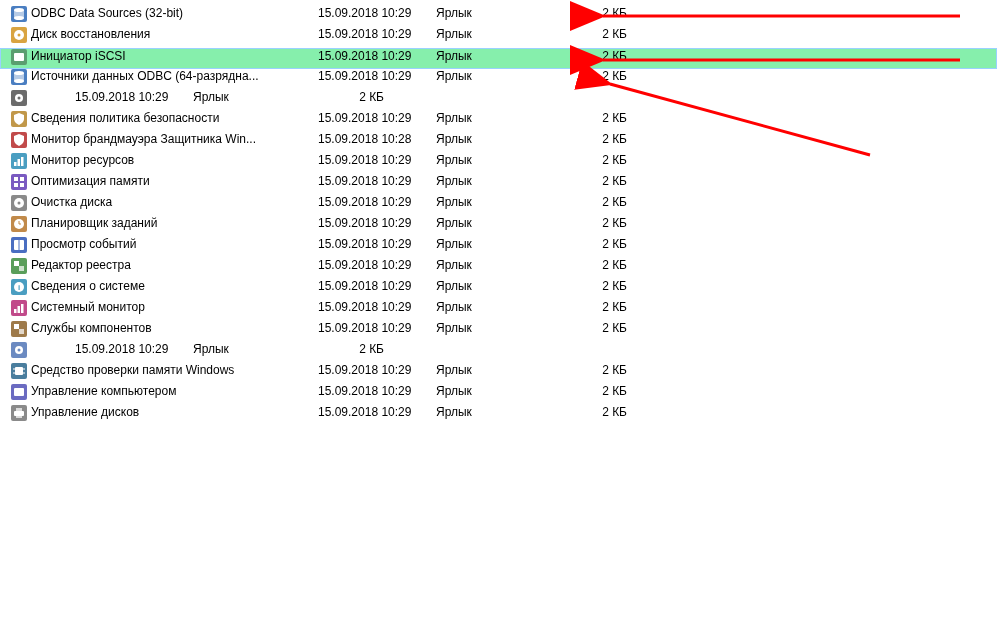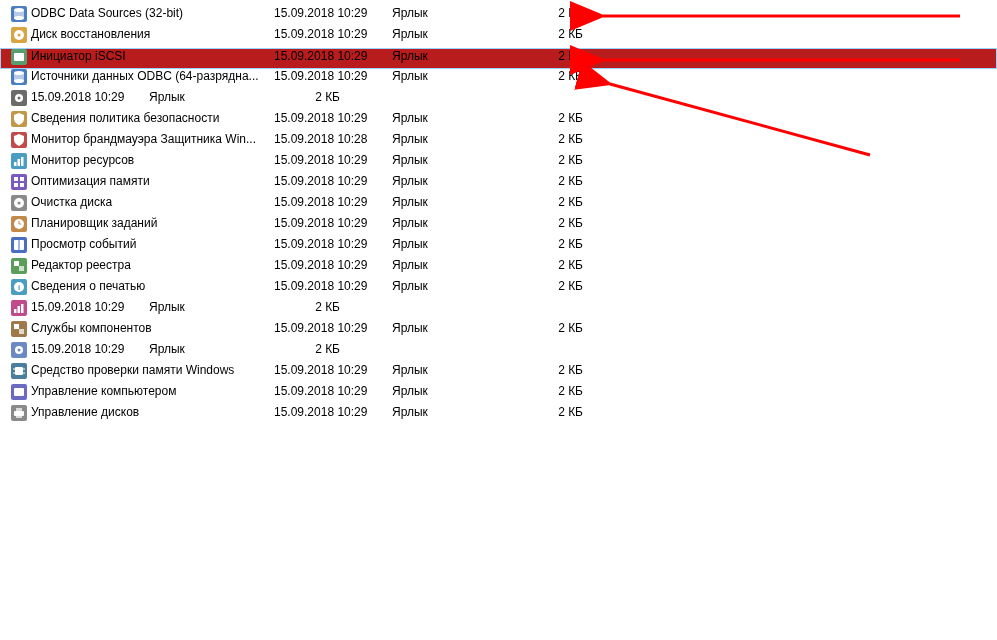--- a/index.html
+++ b/index.html
@@ -20,40 +20,41 @@
     padding-top: 6px;
   }
   .row {
     display: flex;
     height: 21px;
     padding-left: 11px;
     position: relative;
     cursor: default;
   }
   .row.selected {
-    background: #b91c1c;
+    background: #86efac;
     border: 1px solid #99d1ff;
     padding-left: 10px;
   }
   .row.selected .icon { margin-left: 0; }
   .icon {
     width: 16px;
     height: 16px;
     margin-right: 4px;
     flex: 0 0 16px;
   }
   .col-name {
     width: 243px;
     white-space: nowrap;
     overflow: hidden;
     text-overflow: ellipsis;
   }
   .col-date {
     width: 118px;
     white-space: nowrap;
+    margin-left: 44px;
   }
   .col-type {
     width: 135px;
     white-space: nowrap;
   }
   .col-size {
     width: 56px;
     text-align: right;
     white-space: nowrap;
   }
@@ -212,32 +213,33 @@
       <span class="col-date">15.09.2018 10:29</span>
       <span class="col-type">Ярлык</span>
       <span class="col-size">2 КБ</span>
     </div>
     <div class="row">
       <span class="icon"><svg width="16" height="16" viewBox="0 0 16 16">
           <rect width="16" height="16" rx="2" fill="#4a9ec1"></rect>
           <circle cx="8" cy="8" r="5" fill="#fff"></circle>
           <text x="8" y="11" font-size="8" text-anchor="middle" fill="#4a9ec1" font-weight="bold">i</text>
         </svg></span>
-      <span class="col-name">Сведения о печатью</span>
+      <span class="col-name">Сведения о системе</span>
       <span class="col-date">15.09.2018 10:29</span>
       <span class="col-type">Ярлык</span>
       <span class="col-size">2 КБ</span>
     </div>
     <div class="row">
       <span class="icon"><svg width="16" height="16" viewBox="0 0 16 16">
           <rect width="16" height="16" rx="2" fill="#c14a8a"></rect>
           <rect x="3" y="9" width="2.5" height="4" fill="#fff"></rect>
           <rect x="6.5" y="6" width="2.5" height="7" fill="#fff"></rect>
           <rect x="10" y="4" width="2.5" height="9" fill="#fff"></rect>
         </svg></span>
+      <span class="col-name">Системный монитор</span>
       <span class="col-date">15.09.2018 10:29</span>
       <span class="col-type">Ярлык</span>
       <span class="col-size">2 КБ</span>
     </div>
     <div class="row">
       <span class="icon"><svg width="16" height="16" viewBox="0 0 16 16">
           <rect width="16" height="16" rx="2" fill="#9e7a4a"></rect>
           <rect x="3" y="3" width="5" height="5" fill="#fff"></rect>
           <rect x="8" y="8" width="5" height="5" fill="#fff" opacity="0.7"></rect>
         </svg></span>

